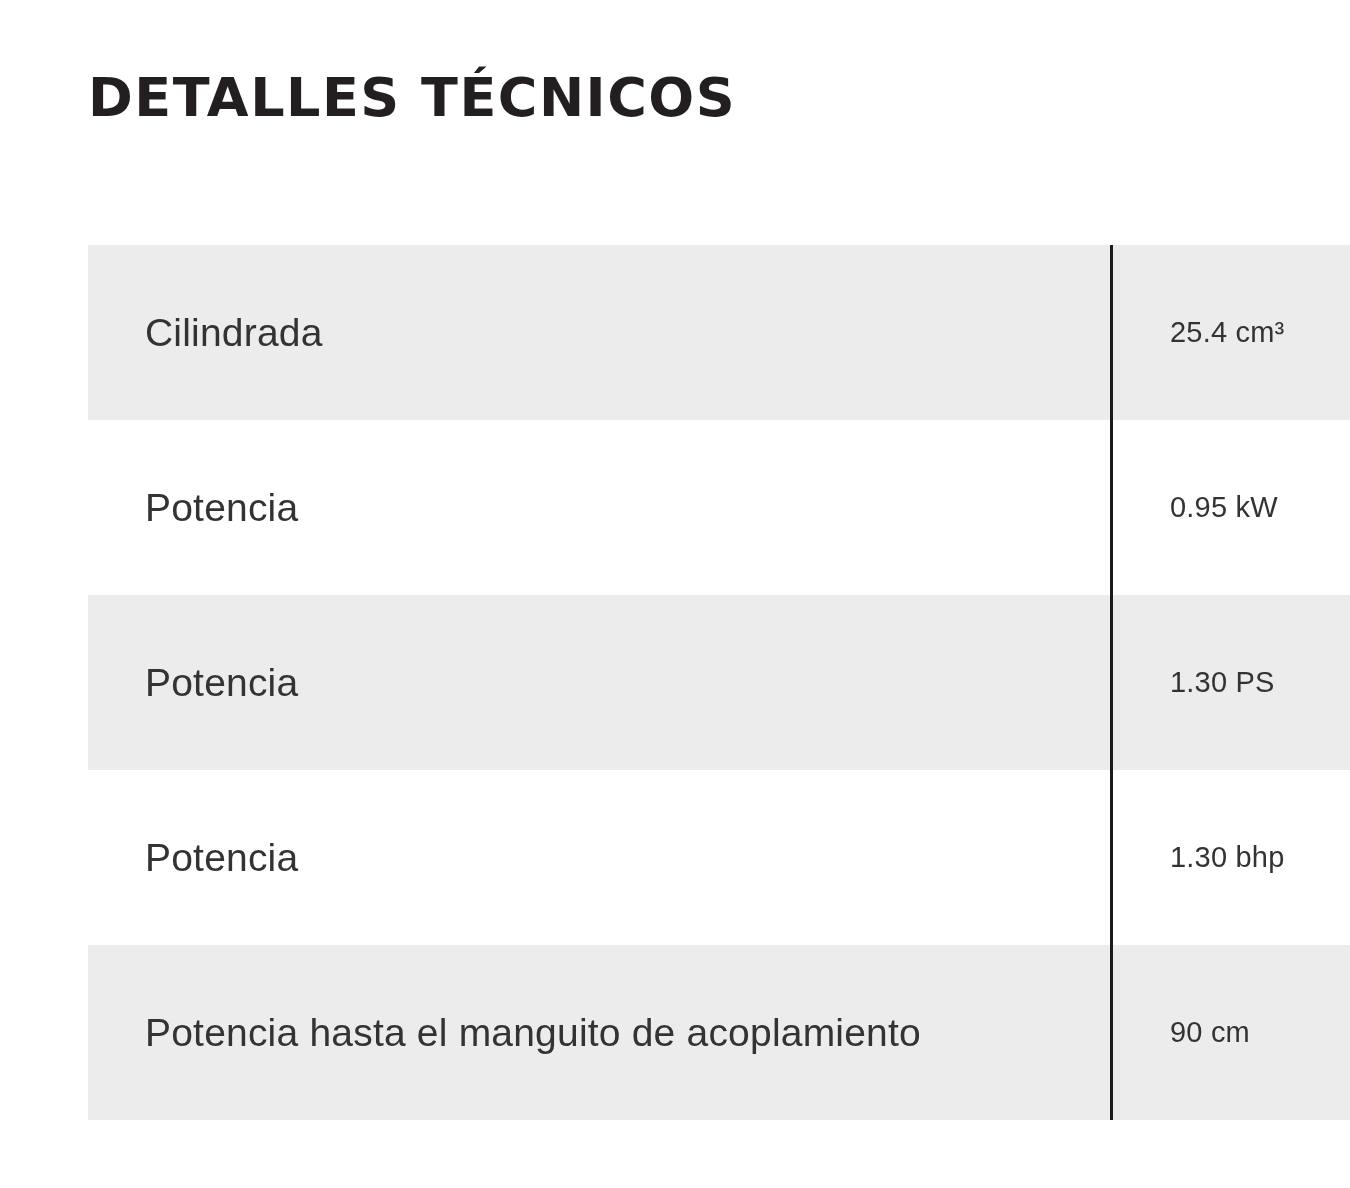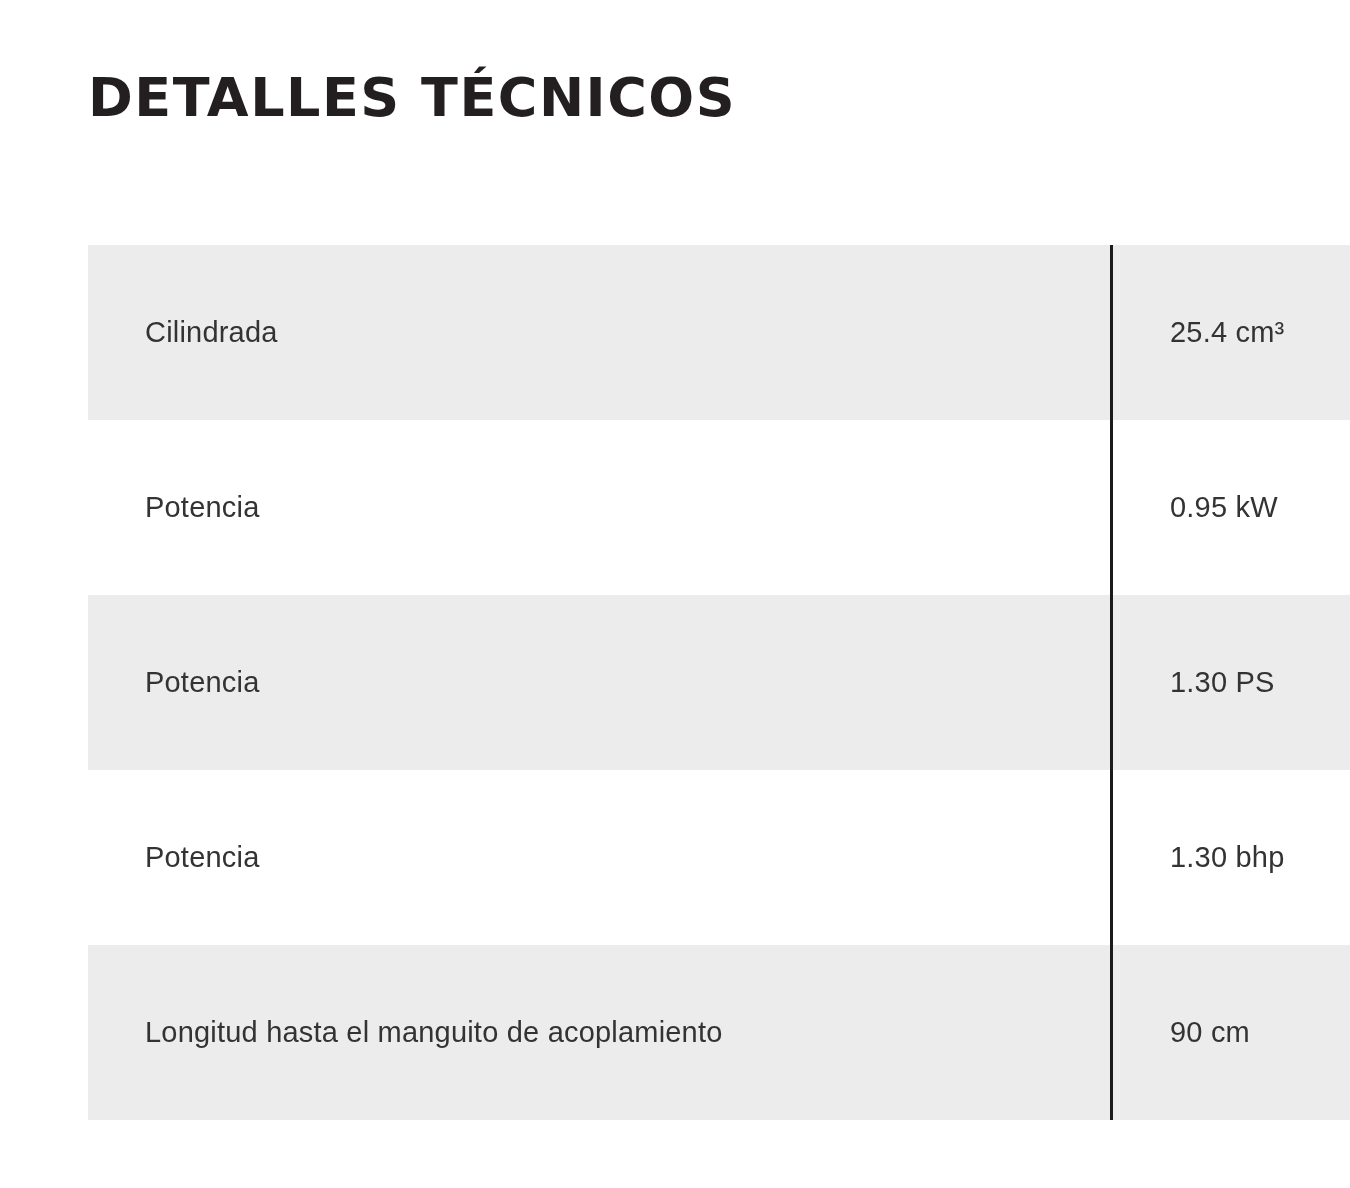--- a/index.html
+++ b/index.html
@@ -60,21 +60,21 @@
 
   .spec-table td {
     vertical-align: middle;
     padding: 0;
     border: 0;
   }
 
   td.spec-label {
     width: 965px;
     padding-left: 57px;
-    font-size: 29px;
+    font-size: 39px;
     font-weight: 400;
     color: #333333;
     letter-spacing: 0.2px;
   }
 
   td.spec-value {
     width: 295px;
     padding-left: 57px;
     font-size: 29px;
     font-weight: 400;
@@ -107,20 +107,20 @@
         <td class="spec-label">Potencia</td>
         <td class="spec-value">1.30 PS</td>
       </tr>
 
       <tr class="plain">
         <td class="spec-label">Potencia</td>
         <td class="spec-value">1.30 bhp</td>
       </tr>
 
       <tr class="shaded">
-        <td class="spec-label">Longitud hasta el manguito de acoplamiento</td>
+        <td class="spec-label">Potencia hasta el manguito de acoplamiento</td>
         <td class="spec-value">90 cm</td>
       </tr>
 
     </tbody>
   </table>
 
 </div>
 
 </body></html>

